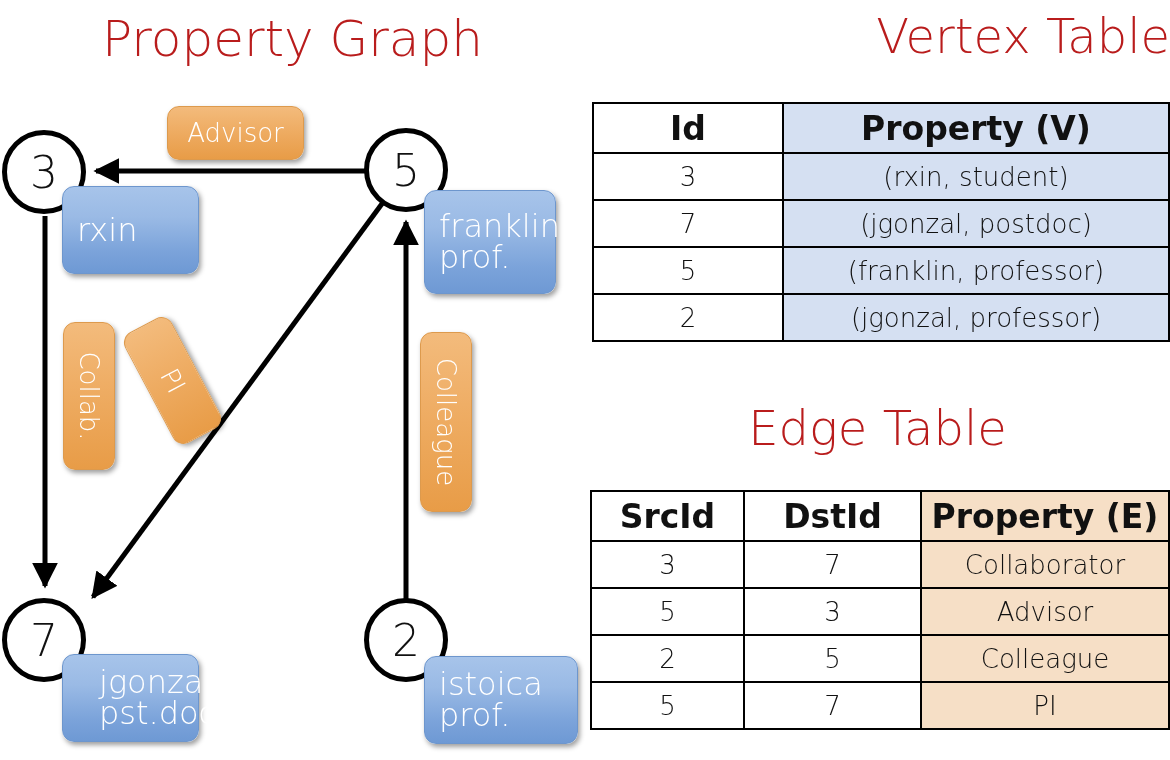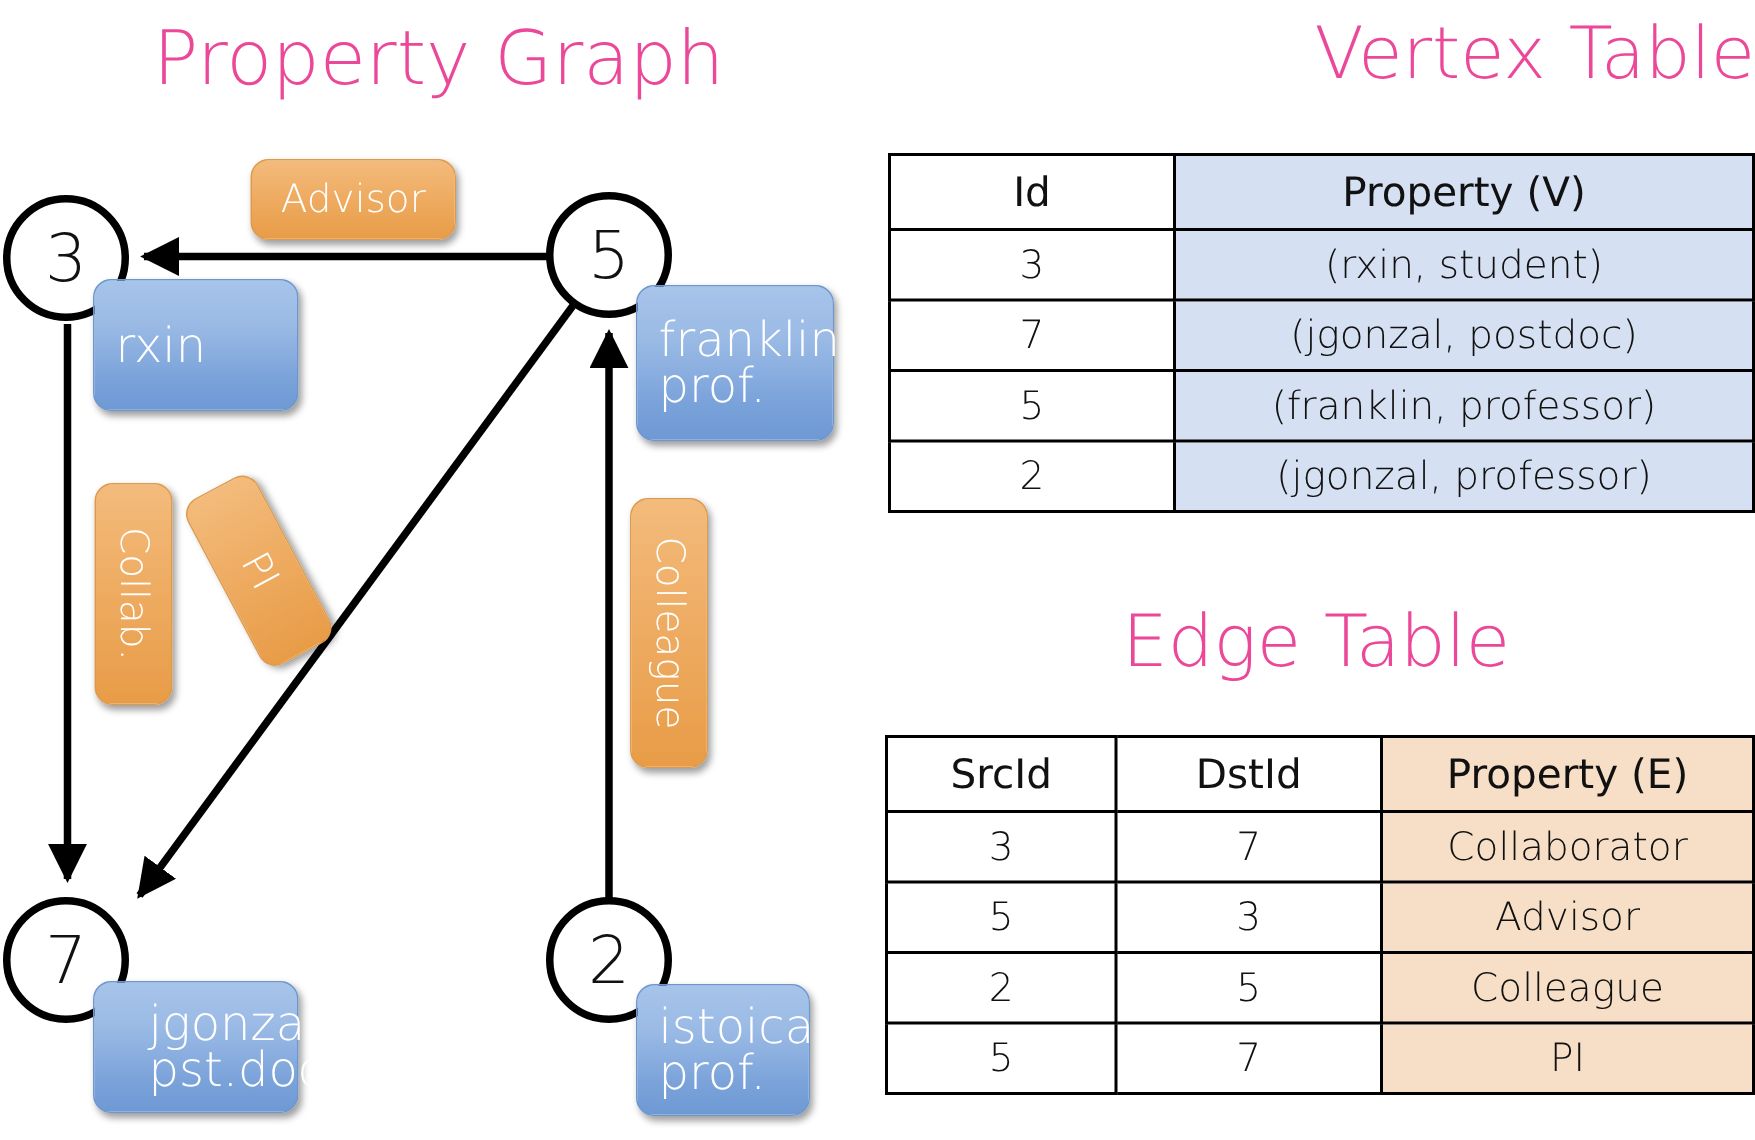--- a/index.html
+++ b/index.html
@@ -14,21 +14,21 @@
     overflow: hidden;
     font-family: "Liberation Sans", sans-serif;
     color: #000000;
   }
 
   
   .title {
     position: absolute;
     font-family: "DejaVu Sans", sans-serif;
     font-weight: 300;
-    color: #ec4899;
+    color: #b91c1c;
     white-space: nowrap;
     letter-spacing: 0px;
   }
   #title-property-graph {
     left: 0px; top: 10px; width: 585px;
     text-align: center;
     font-size: 50px;
     line-height: 58px;
   }
   #title-vertex-table {
@@ -134,22 +134,22 @@
     font-size: 26px;
     font-weight: 300;
     padding: 0;
     height: 45px;
     color: #111;
     background: #ffffff;
     white-space: nowrap;
     overflow: hidden;
   }
   .data-table th {
-    font-weight: 400;
-    font-size: 27px;
+    font-weight: 700;
+    font-size: 33px;
     height: 48px;
   }
   .vt-prop { background: #d5e0f2 !important; }
   .et-prop { background: #f6dfc6 !important; }
 
   #vertex-table { left: 592px; top: 102px; width: 576px; }
   #vertex-table col.c-id   { width: 190px; }
   #vertex-table col.c-prop { width: 386px; }
 
   #edge-table { left: 590px; top: 490px; width: 578px; }
@@ -223,21 +223,21 @@
     <span class="rot-wrap">
       <span class="vtext">Colleague</span>
     </span>
   </div>
 
   <div class="prop-box blue" style="left:62px; top:654px; width:137px; height:88px;padding-left:36px;">
     <span>jgonzal,</span>
     <span>pst.doc.</span>
   </div>
 
-  <div class="prop-box blue" style="left:424px; top:656px; width:116px; height:88px;">
+  <div class="prop-box blue" style="left:424px; top:656px; width:154px; height:88px;">
     <span>istoica</span>
     <span>prof.</span>
   </div>
 </div>
 
 <table class="data-table" id="vertex-table">
   <colgroup>
       <col class="c-id">
       <col class="c-prop">
     </colgroup>

